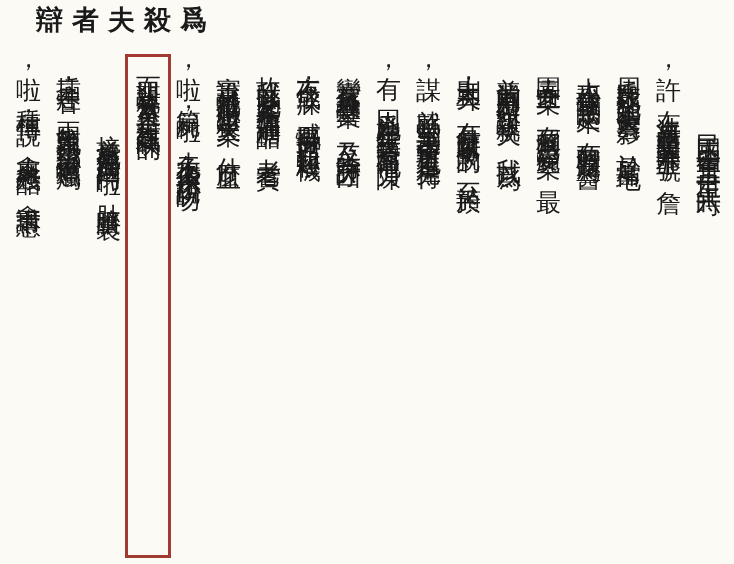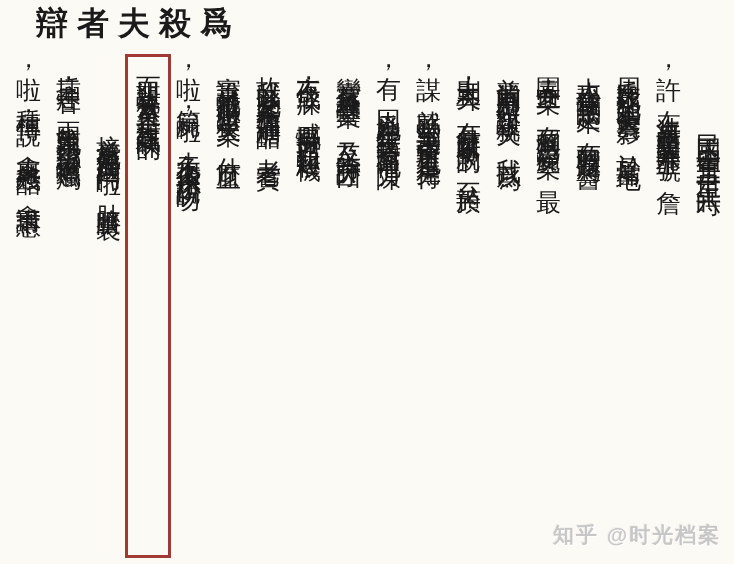--- a/index.html
+++ b/index.html
@@ -7,21 +7,21 @@
     position:relative;
     width:734px;height:564px;
     background:var(--paper,#fbfaf5);
     overflow:hidden;
     font-family:"DejaVu Serif", serif;
     color:var(--ink,#1a1a1a);
   }
   .title{
     position:absolute;
     left:36px;top:2px;
-    font-size:32px;
+    font-size:27px;
     font-weight:bold;
     letter-spacing:9px;
     white-space:nowrap;
   }
   .article{
     position:absolute;
     top:57px;right:6px;
     height:498px;
     writing-mode:vertical-rl;
     font-size:25px;
@@ -68,16 +68,13 @@
       <div class="col">夜不成寐，感慨身世而「頓起殺機」。</div>
       <div class="col">故我以爲此案若不加醬油糖醋，老老實</div>
       <div class="col">實說來就祗應叫做「殺夫案」，什麼血</div>
       <div class="col">啦，箱屍啦，未免太像偵探小說口吻，</div>
       <div class="col highlight">而謀殺親夫云云又是十足封建氣味的。</div>
       <div class="col" style="padding-top: 58px;">接着就是淫婦遊四門啦，肚臍眼裏</div>
       <div class="col">插三炷香，兩隻乳頭用鐵絲串着燃蠟燭</div>
       <div class="col">啦，種種傳說，愈來愈殘酷，愈講愈下</div>
     </div>
 
-  <div class="watermark">
-    <span>知乎 @时光档案</span>
-  </div>
 </div>
 
 </body></html>

